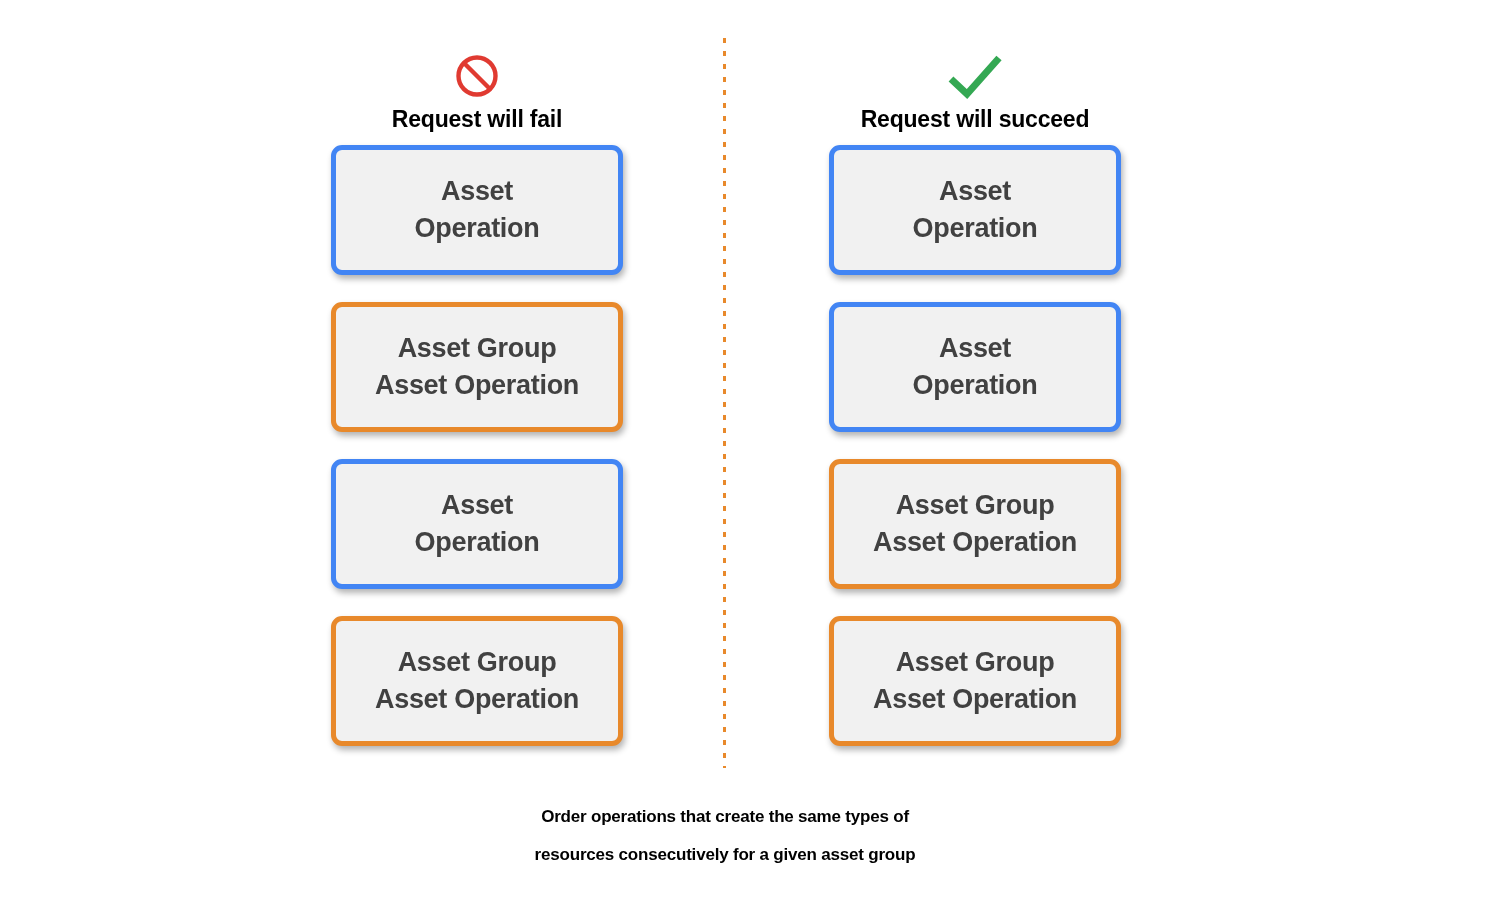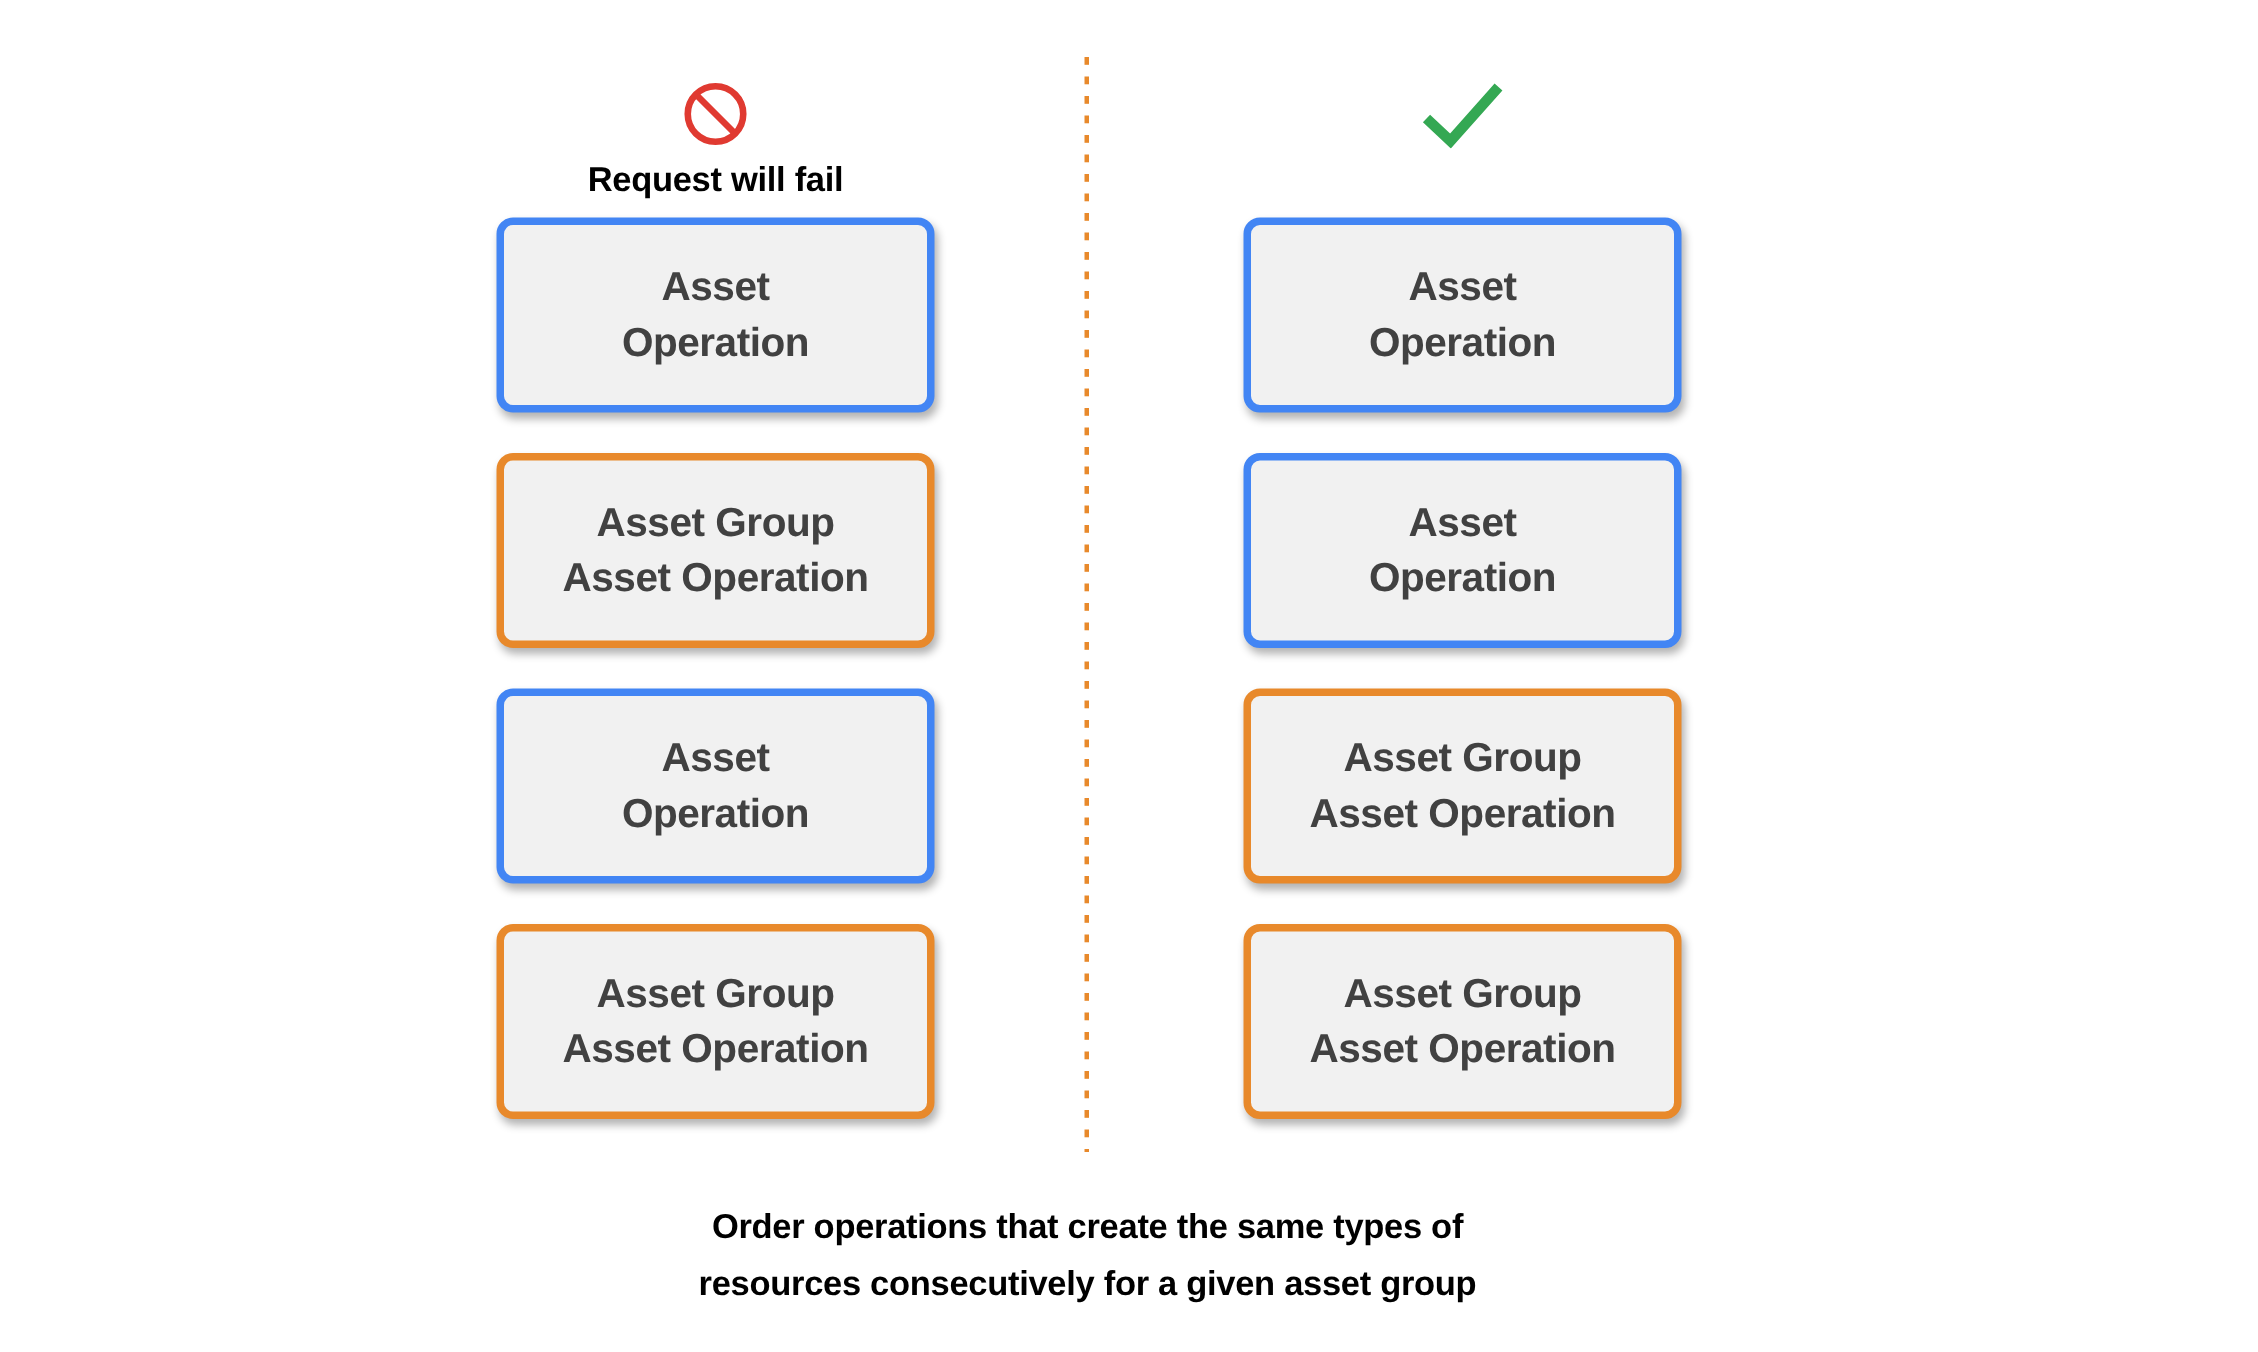--- a/index.html
+++ b/index.html
@@ -101,21 +101,21 @@
     white-space: pre-line;
   }
 
   
   .caption {
     position: absolute;
     top: 766px;
     left: 0;
     width: 1450px;
     text-align: center;
-    font-size: 23px;
+    font-size: 17px;
     font-weight: bold;
     color: #000000;
     line-height: 38px;
     letter-spacing: -0.2px;
     white-space: pre-line;
   }
 </style>
 </head>
 <body>
 
@@ -154,20 +154,21 @@
     </div>
   </div>
 
   <div class="column right">
     <div class="col-header">
       <div class="header-icon">
         <svg width="58" height="46" viewBox="0 0 58 46" aria-hidden="true">
           <polyline points="5,26 21,41 53,5" fill="none" stroke="#34a853" stroke-width="7" stroke-linecap="butt" stroke-linejoin="miter"></polyline>
         </svg>
       </div>
+      <div class="header-label">Request will succeed</div>
     </div>
 
     <div class="card-stack">
       <div class="card blue">
         <div class="card-text">Asset
 Operation</div>
       </div>
       <div class="card blue">
         <div class="card-text">Asset
 Operation</div>

